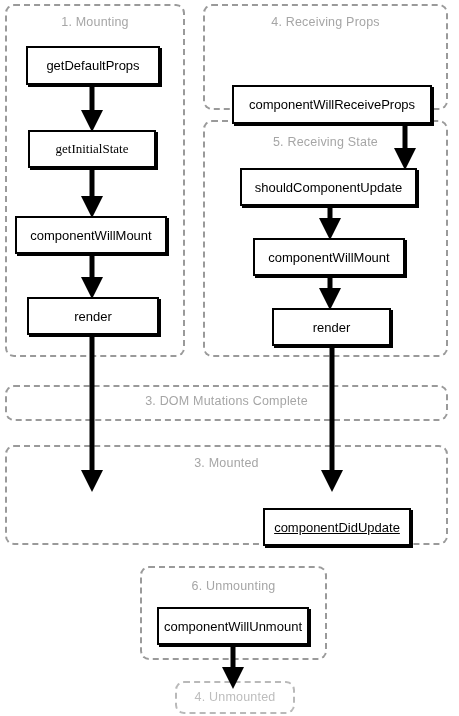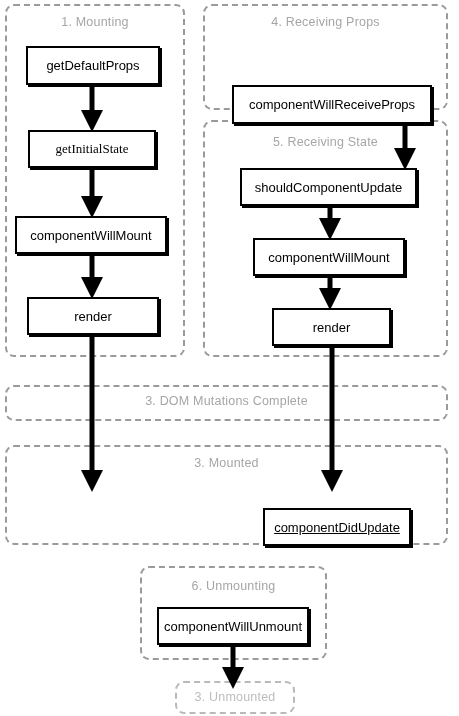--- a/index.html
+++ b/index.html
@@ -71,21 +71,21 @@
 
   <div class="group" style="left:203px;top:120px;width:245px;height:237px;">
     <div class="group-title" style="top:13px;">5. Receiving State</div>
   </div>
 
   <div class="group" style="left:140px;top:566px;width:187px;height:94px;">
     <div class="group-title" style="top:11px;">6. Unmounting</div>
   </div>
 
   <div class="group" style="left:175px;top:681px;width:120px;height:33px;border-color:#b9b9b9;">
-    <div class="group-title" style="top:7px;color:#bdbdbd;">3. Unmounted</div>
+    <div class="group-title" style="top:7px;color:#bdbdbd;">4. Unmounted</div>
   </div>
 
   <svg id="arrows" viewBox="0 0 459 716" width="459" height="716">
 
     <g>
       <line class="edge" x1="92" y1="85" x2="92" y2="118"></line>
       <polygon class="head" points="92,132 81,110 103,110"></polygon>
     </g>
     <g>
       <line class="edge" x1="92" y1="168" x2="92" y2="204"></line>

